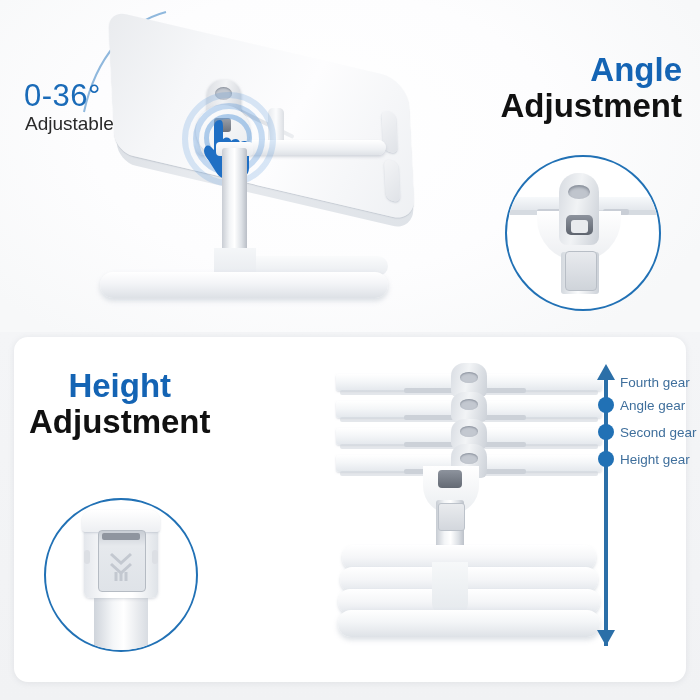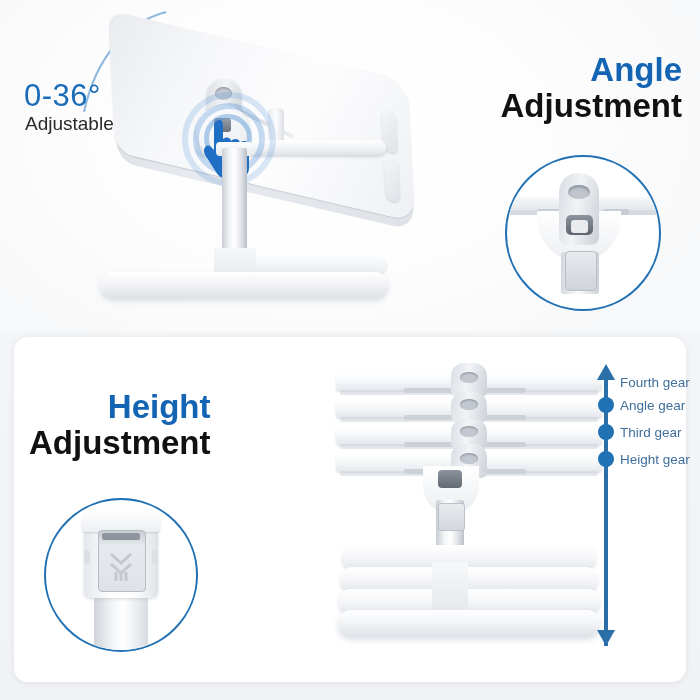--- a/index.html
+++ b/index.html
@@ -64,22 +64,22 @@
     white-space: nowrap;
   }
 
   .title-block-angle {
     position: absolute;
     right: 18px; top: 52px;
     text-align: right;
   }
   .title-block-height {
     position: absolute;
-    left: 29px; top: 389px;
-    text-align: right;
+    left: 29px; top: 368px;
+    text-align: center;
   }
   .t-line1 {
     font-size: 33px;
     font-weight: bold;
     color: #1464b4;
     line-height: 1.08;
     white-space: nowrap;
   }
   .t-line2 {
     font-size: 33px;
@@ -644,17 +644,17 @@
     <div class="gear-axis"></div>
     <div class="gear-arrow-up"></div>
     <div class="gear-arrow-down"></div>
 
     <div class="gear-dot" style="top:397px;"></div>
     <div class="gear-dot" style="top:424px;"></div>
     <div class="gear-dot" style="top:451px;"></div>
 
     <div class="gear-label" style="top:375px;">Fourth gear</div>
     <div class="gear-label" style="top:398px;">Angle gear</div>
-    <div class="gear-label" style="top:425px;">Third gear</div>
+    <div class="gear-label" style="top:425px;">Second gear</div>
     <div class="gear-label" style="top:452px;">Height gear</div>
   </div>
 
 </div>
 
 </body></html>

